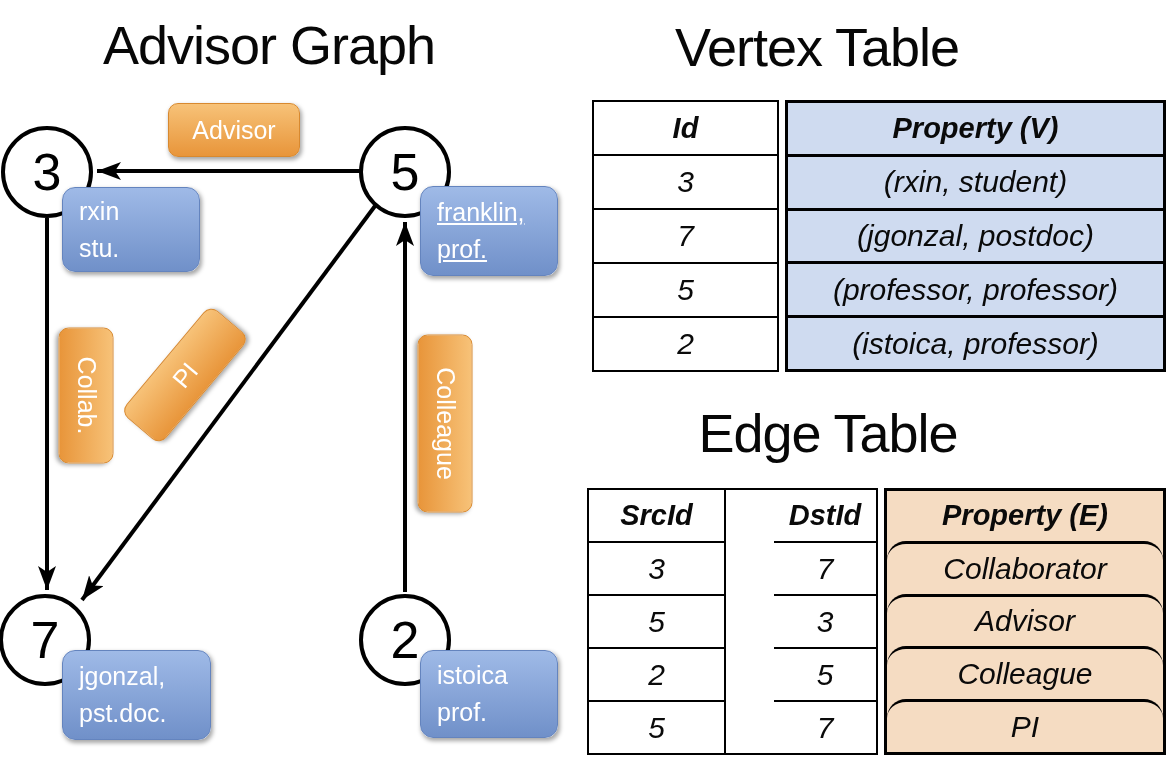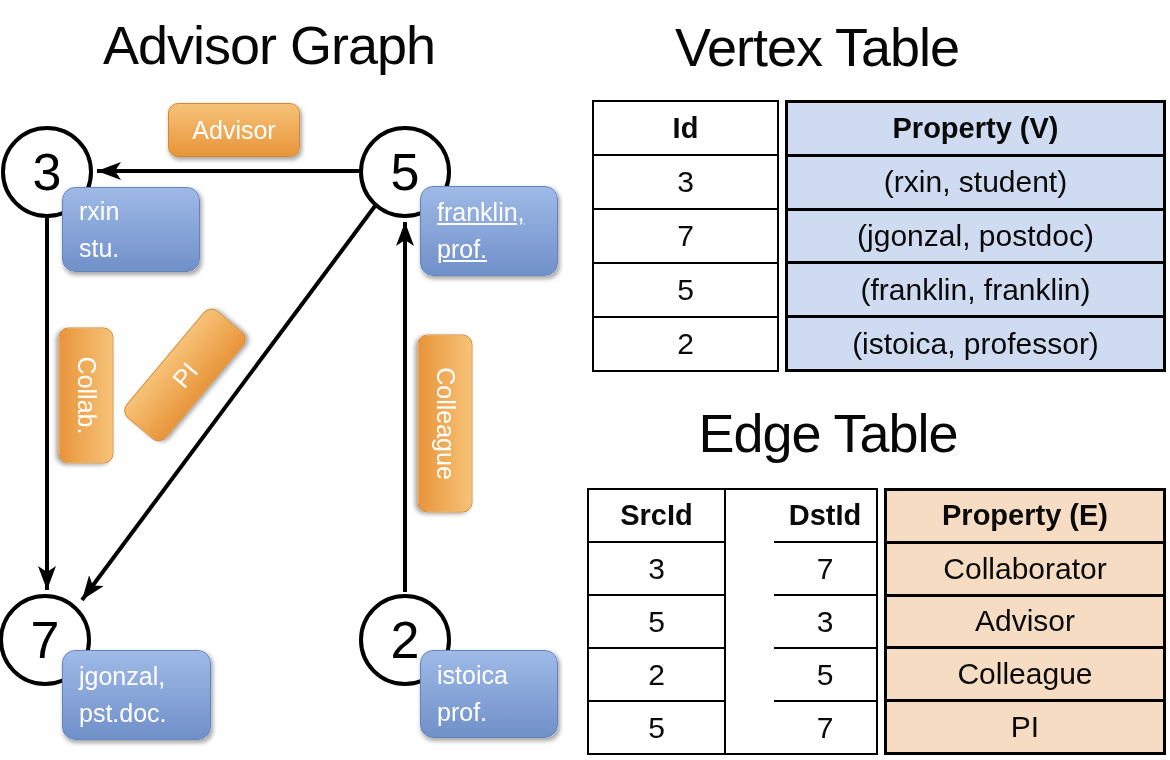--- a/index.html
+++ b/index.html
@@ -59,21 +59,21 @@
     justify-content: flex-start;
     text-align: left;
     padding-left: 16px;
     font-size: 25px;
     line-height: 37px;
   }
   .rot90  { transform: rotate(90deg); }
   .rotm50 { transform: rotate(-50deg); }
 
   
-  .tbl { position: absolute; display: flex; }
+  .tbl { position: absolute; display: flex; font-style: italic; }
   .col-group { display: flex; }
   .col { display: flex; flex-direction: column; }
   .cell {
     flex: 1;
     display: flex;
     align-items: center;
     justify-content: center;
     font-size: 30px;
     color: #0a0a0a;
     white-space: nowrap;
@@ -90,21 +90,21 @@
 
   
   #etable { left: 587px; top: 488px; width: 579px; height: 267px; text-align: right; }
   #etable .srcdst  { width: 291px; border: 2px solid #000; background: #fff; }
   #etable .srccol  { width: 135px; }
   #etable .dstcol  { flex: 1; border-left: 2px solid #000; padding-left: 48px; }
   #etable .gap     { width: 6px; }
   #etable .propcol { flex: 1; border: 3px solid #000; background: #f5dcc2; }
   #etable .srccol .cell + .cell,
   #etable .dstcol .cell + .cell { border-top: 2px solid #000; }
-  #etable .propcol .cell + .cell { border-top: 3px solid #000; }
+  #etable .propcol .cell + .cell { border-top: 3px solid #000; border-radius: 19px; }
 </style>
 </head>
 <body>
 
 <div class="canvas">
 
   <div id="pg-title" class="big-title">Advisor Graph</div>
 
   <svg class="graph-svg" width="560" height="760" viewBox="0 0 560 760">
     <defs>
@@ -175,21 +175,21 @@
       <div class="cell">3</div>
       <div class="cell">7</div>
       <div class="cell">5</div>
       <div class="cell">2</div>
     </div>
     <div class="gap"></div>
     <div class="col propcol">
       <div class="cell hdr">Property (V)</div>
       <div class="cell">(rxin, student)</div>
       <div class="cell">(jgonzal, postdoc)</div>
-      <div class="cell">(franklin, franklin)</div>
+      <div class="cell">(professor, professor)</div>
       <div class="cell">(istoica, professor)</div>
     </div>
   </div>
 
   <div id="et-title" class="big-title">Edge Table</div>
 
   <div id="etable" class="tbl">
     <div class="col-group srcdst">
       <div class="col srccol">
         <div class="cell hdr">SrcId</div>

